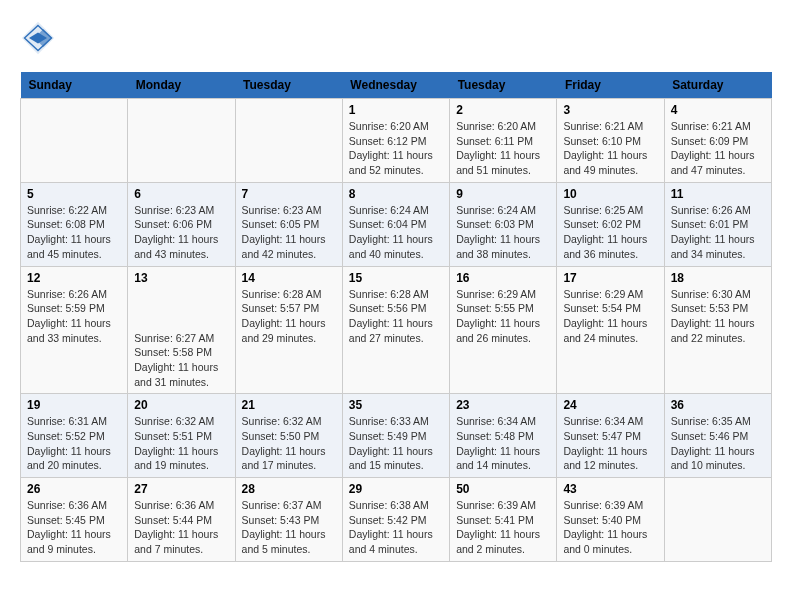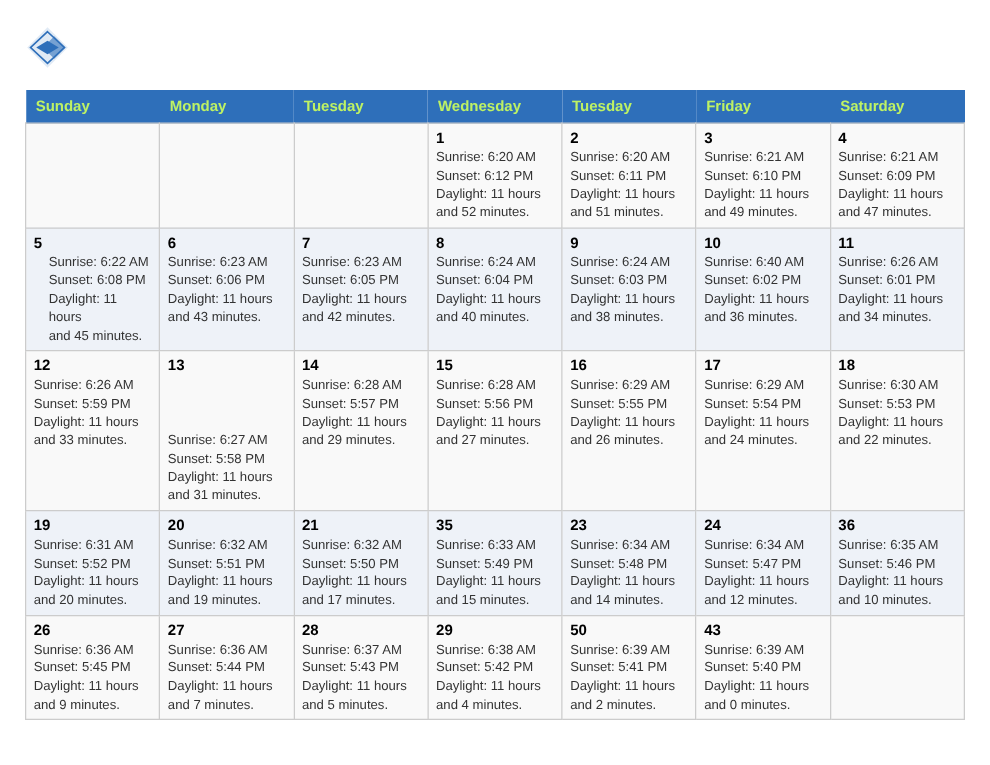--- a/index.html
+++ b/index.html
@@ -45,21 +45,21 @@
       font-size: 16px;
       color: #444;
     }
     .calendar {
       width: 100%;
       border-collapse: collapse;
       font-size: 11px;
     }
     .calendar th {
       background-color: #2e6fba;
-      color: #bef264;
+      color: #000000;
       text-align: left;
       padding: 6px 8px;
       font-size: 12px;
       font-weight: bold;
     }
     .calendar td {
       border: 1px solid #ccc;
       vertical-align: top;
       padding: 4px 6px;
       width: calc(100% / 7);
@@ -149,21 +149,21 @@
           <span class="day-number">4</span>
           <div class="day-info" style="white-space: pre-line;">Sunrise: 6:21 AM
 Sunset: 6:09 PM
 Daylight: 11 hours
 and 47 minutes.</div>
         </td>
       </tr>
       <tr>
         <td>
           <span class="day-number">5</span>
-          <div class="day-info" style="white-space: pre-line; margin-left: 12px;">Sunrise: 6:22 AM
+          <div class="day-info" style="white-space: pre-line;">Sunrise: 6:22 AM
 Sunset: 6:08 PM
 Daylight: 11 hours
 and 45 minutes.</div>
         </td>
         <td>
           <span class="day-number">6</span>
           <div class="day-info" style="white-space: pre-line;">Sunrise: 6:23 AM
 Sunset: 6:06 PM
 Daylight: 11 hours
 and 43 minutes.</div>
@@ -184,21 +184,21 @@
         </td>
         <td>
           <span class="day-number">9</span>
           <div class="day-info" style="white-space: pre-line;">Sunrise: 6:24 AM
 Sunset: 6:03 PM
 Daylight: 11 hours
 and 38 minutes.</div>
         </td>
         <td>
           <span class="day-number">10</span>
-          <div class="day-info" style="white-space: pre-line;">Sunrise: 6:40 AM
+          <div class="day-info" style="white-space: pre-line;">Sunrise: 6:25 AM
 Sunset: 6:02 PM
 Daylight: 11 hours
 and 36 minutes.</div>
         </td>
         <td>
           <span class="day-number">11</span>
           <div class="day-info" style="white-space: pre-line;">Sunrise: 6:26 AM
 Sunset: 6:01 PM
 Daylight: 11 hours
 and 34 minutes.</div>

